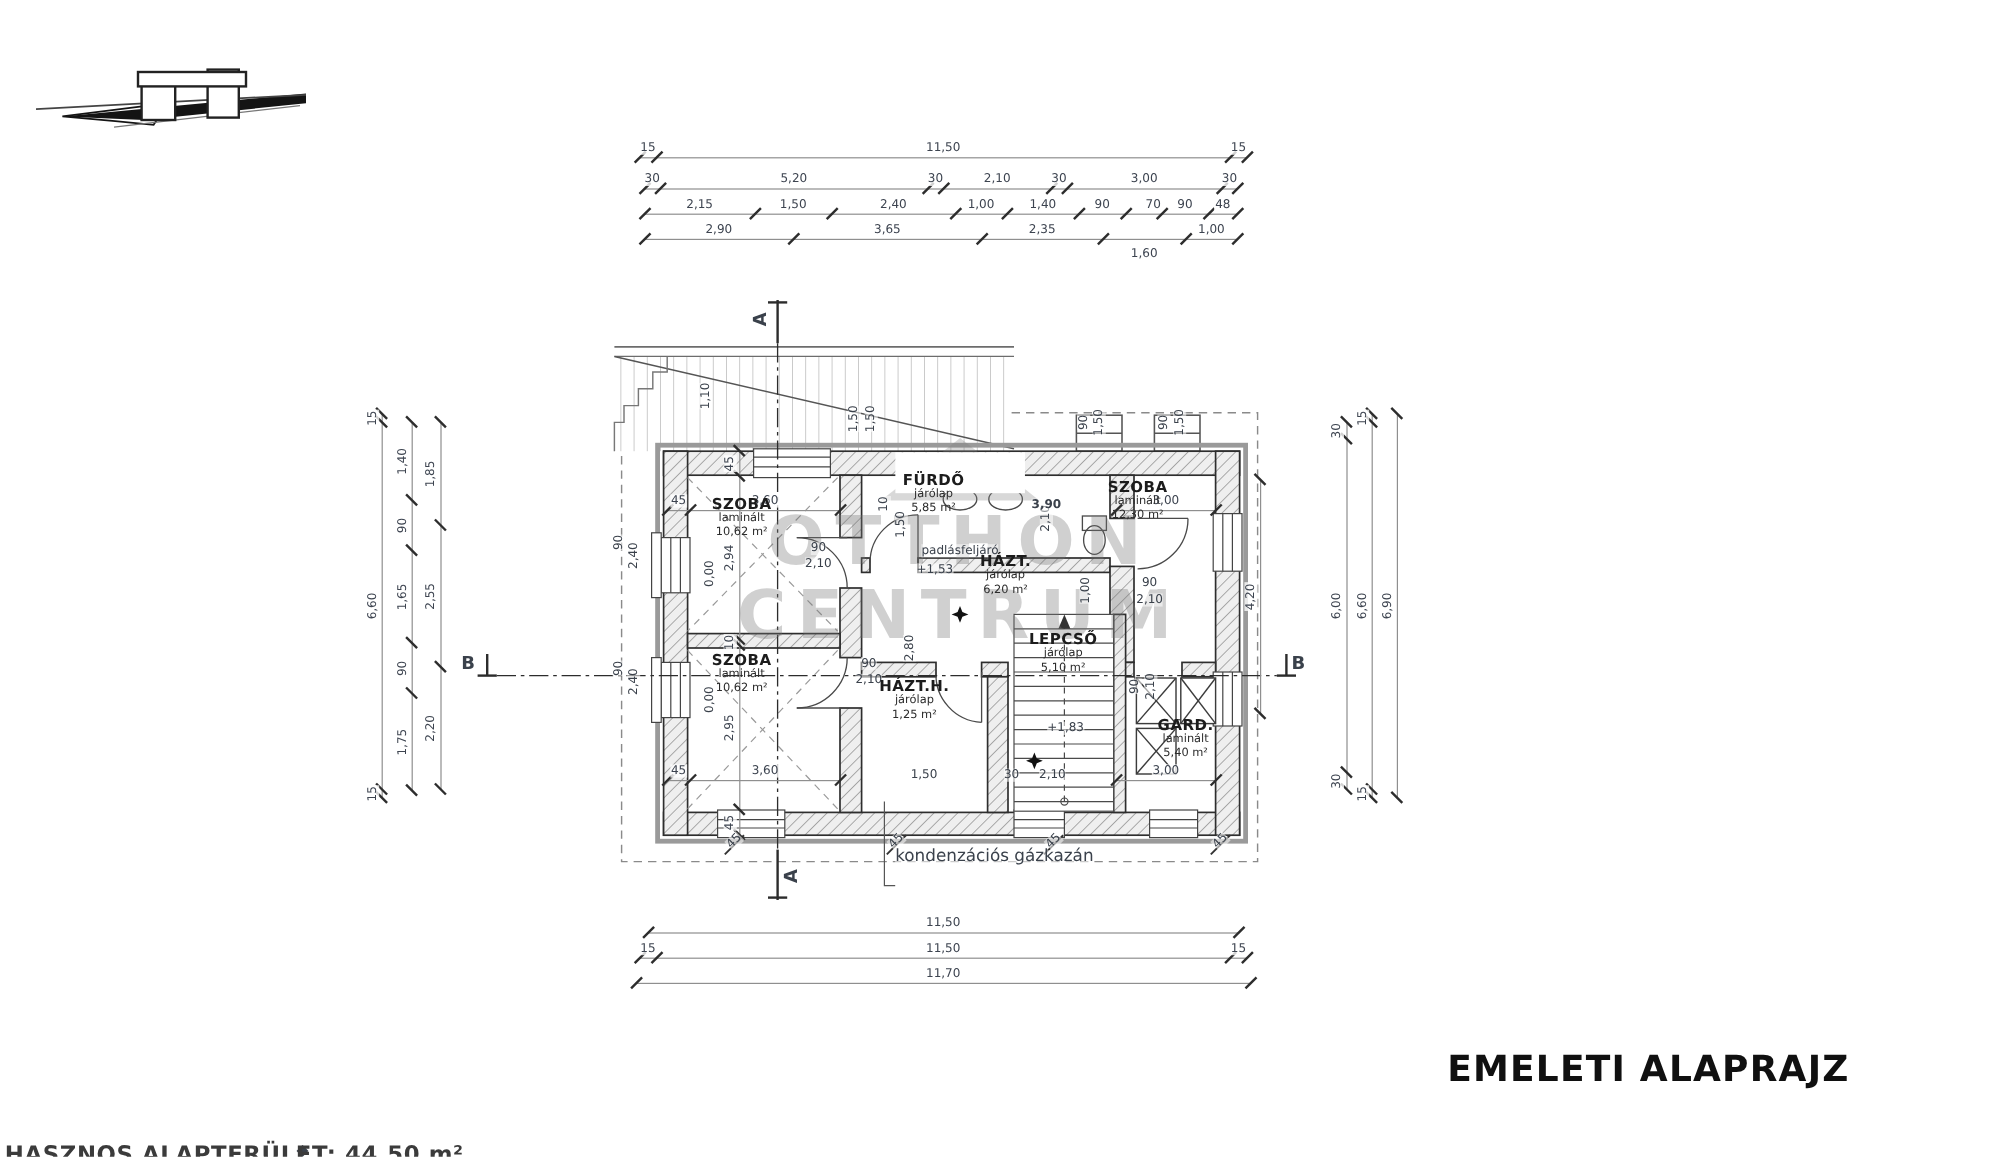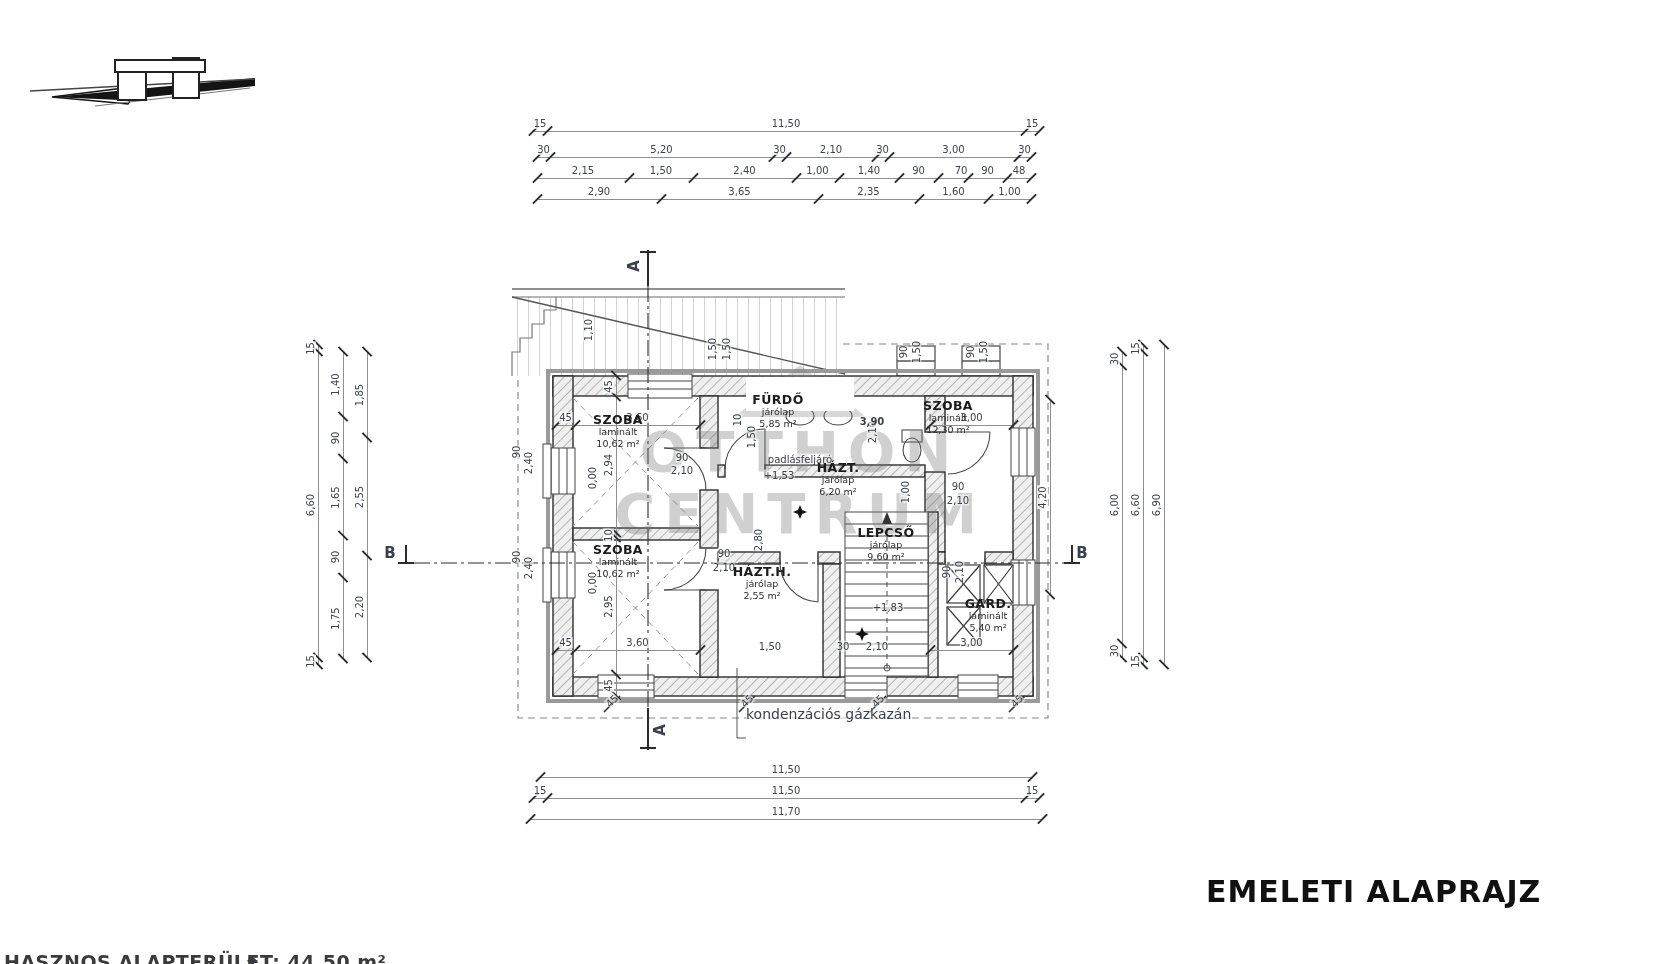--- a/index.html
+++ b/index.html
@@ -284,21 +284,21 @@
     <div class="chain" style="left: 537px; top: 199px; width: 494px;">
       <i class="cline" style="width: 494px;"></i>
       <i class="cltick" style="left: -6.5px;"></i>
       <i class="cltick" style="left: 117.5px;"></i>
       <b class="clab" style="left: 62px;">2,90</b>
       <i class="cltick" style="left: 274.5px;"></i>
       <b class="clab" style="left: 202.5px;">3,65</b>
       <i class="cltick" style="left: 375.5px;"></i>
       <b class="clab" style="left: 331.5px;">2,35</b>
       <i class="cltick" style="left: 444.5px;"></i>
-      <b class="clab" style="left: 416.5px;">1,60</b>
+      <b class="clab" style="left: 416.5px; margin-top: 20px;">1,60</b>
       <i class="cltick" style="left: 487.5px;"></i>
       <b class="clab" style="left: 472.5px;">1,00</b>
     </div>
     <div class="chain" style="left: 318px; top: 665px; width: 320px; transform: rotate(-90deg);">
       <i class="cline" style="width: 320px;"></i>
       <i class="cltick" style="left: -6.5px;"></i>
       <i class="cltick" style="left: 0.5px;"></i>
       <b class="clab" style="left: 3.5px;">15</b>
       <i class="cltick" style="left: 306.5px;"></i>
       <b class="clab" style="left: 160px;">6,60</b>
@@ -488,26 +488,26 @@
       <span class="rsub">5,85 m²</span>
     </div>
     <div class="room" style="left: 838px; top: 480px;">
       <span class="rname">HÁZT.</span>
       <span class="rsub">járólap</span>
       <span class="rsub">6,20 m²</span>
     </div>
     <div class="room" style="left: 886px; top: 545px;">
       <span class="rname">LEPCSŐ</span>
       <span class="rsub">járólap</span>
-      <span class="rsub">9,60 m²</span>
+      <span class="rsub">5,10 m²</span>
     </div>
     <div class="room" style="left: 762px; top: 584px;">
       <span class="rname">HÁZT.H.</span>
       <span class="rsub">járólap</span>
-      <span class="rsub">2,55 m²</span>
+      <span class="rsub">1,25 m²</span>
     </div>
     <div class="room" style="left: 948px; top: 418px;">
       <span class="rname">SZOBA</span>
       <span class="rsub">laminált</span>
       <span class="rsub">12,30 m²</span>
     </div>
     <div class="room" style="left: 988px; top: 616px;">
       <span class="rname">GARD.</span>
       <span class="rsub">laminált</span>
       <span class="rsub">5,40 m²</span>

